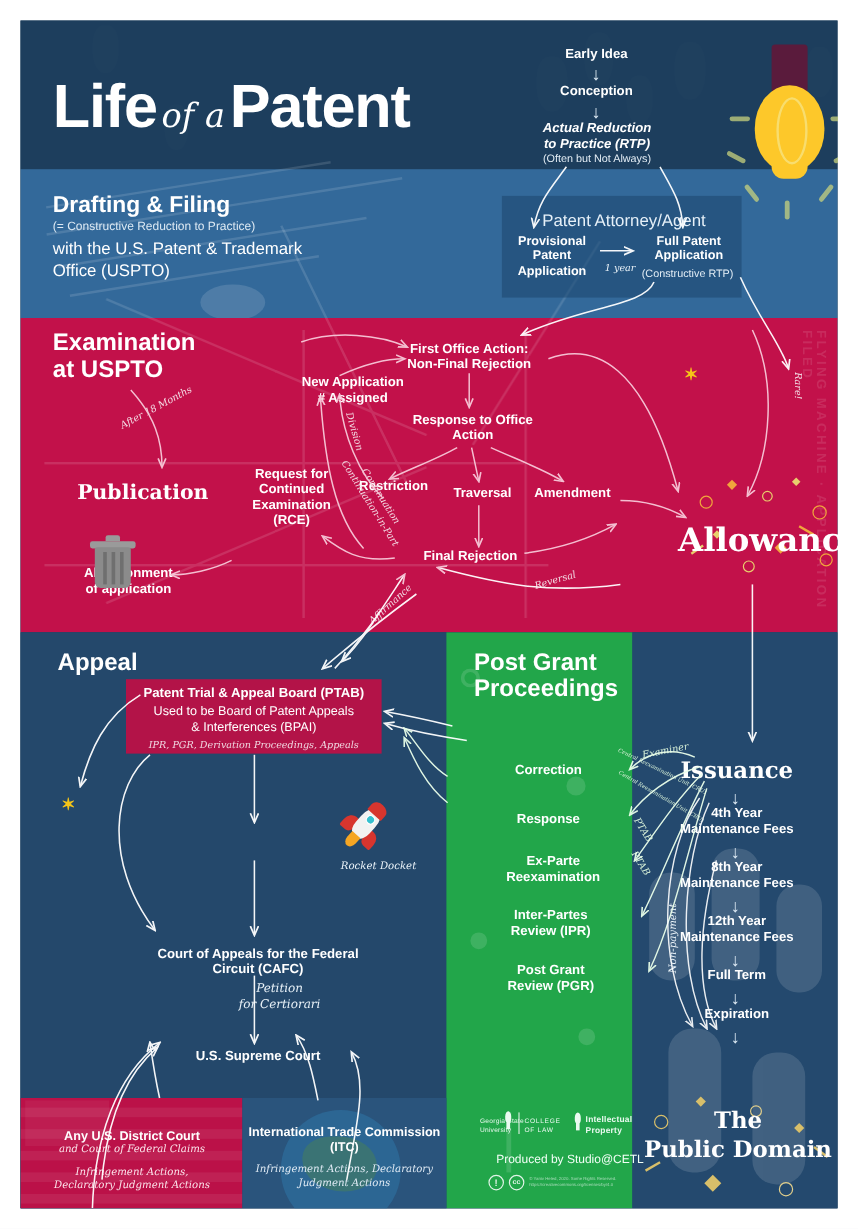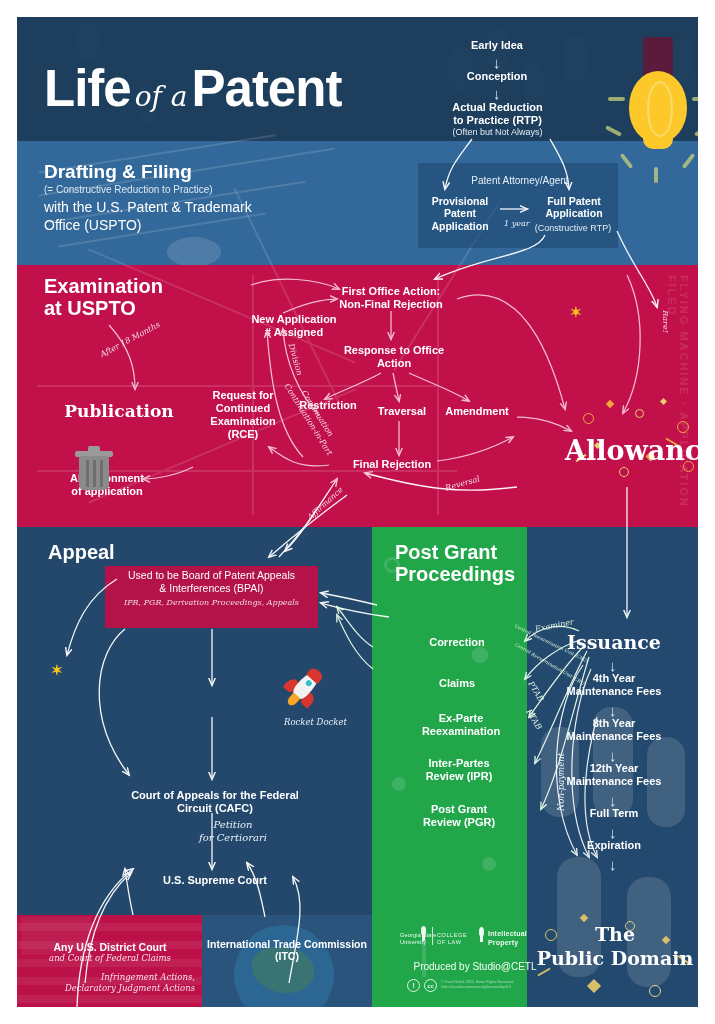--- a/index.html
+++ b/index.html
@@ -161,31 +161,31 @@
     <span class="ray" style="left:90px;top:60px;width:17px;height:4px;"></span>
     <span class="ray" style="left:92px;top:92px;width:17px;height:4px;transform:rotate(-28deg);"></span>
     <span class="ray" style="left:78px;top:122px;width:17px;height:4px;transform:rotate(-52deg);"></span>
     <span class="ray" style="left:52px;top:130px;width:4px;height:16px;"></span>
   </div>
 
   <div class="node b" style="left:420px;top:22px;width:120px;font-size:11px;">Early Idea</div>
   <div class="arrowdown" style="left:476px;top:38px;">↓</div>
   <div class="node b" style="left:420px;top:53px;width:120px;font-size:11px;">Conception</div>
   <div class="arrowdown" style="left:476px;top:69px;">↓</div>
-  <div class="node b" style="left:408px;top:84px;width:145px;font-size:11px;white-space:pre-line;">Actual Reduction
+  <div class="node b" style="left:408px;top:84px;width:145px;font-size:11px;white-space:pre-line;font-style:italic;">Actual Reduction
 to Practice (RTP)</div>
   <div class="node sub" style="left:408px;top:110px;width:145px;">(Often but Not Always)</div>
 
   <div class="sect" style="left:27px;top:144px;font-size:19px;">Drafting &amp; Filing</div>
   <div style="position:absolute;left:27px;top:167px;color:#dce9f3;font-size:10px;">(= Constructive Reduction to Practice)</div>
   <div style="position:absolute;left:27px;top:182px;color:#ffffff;font-size:14px;">with the U.S. Patent &amp; Trademark</div>
   <div style="position:absolute;left:27px;top:200px;color:#ffffff;font-size:14px;">Office (USPTO)</div>
 
   <div id="attybox"></div>
-  <div style="position:absolute;left:408px;top:158px;width:190px;text-align:center;color:#e6f0f8;font-size:10px;">Patent Attorney/Agent</div>
+  <div style="position:absolute;left:408px;top:158px;width:190px;text-align:center;color:#e6f0f8;font-size:14px;">Patent Attorney/Agent</div>
   <div class="node b" style="left:404px;top:178px;width:78px;font-size:10.5px;white-space:pre-line;">Provisional
 Patent
 Application</div>
   <div style="position:absolute;left:487px;top:202px;color:#eaf2f8;font-size:8px;font-family:'DejaVu Serif',serif;font-style:italic;">1 year</div>
   <div class="node b" style="left:512px;top:178px;width:90px;font-size:10.5px;white-space:pre-line;">Full Patent
 Application</div>
   <div class="node sub" style="left:506px;top:206px;width:100px;">(Constructive RTP)</div>
 
   <div class="sect" style="left:27px;top:258px;">Examination</div>
   <div class="sect" style="left:27px;top:280px;">at USPTO</div>
@@ -260,20 +260,21 @@
       <i style="left:14px;top:200px;width:38px;height:90px;border-radius:18px;"></i>
       <i style="left:66px;top:180px;width:40px;height:110px;border-radius:18px;"></i>
       <i style="left:120px;top:210px;width:38px;height:90px;border-radius:18px;"></i>
       <i style="left:30px;top:330px;width:44px;height:120px;border-radius:20px;"></i>
       <i style="left:100px;top:350px;width:44px;height:110px;border-radius:20px;"></i>
     </div>
   </div>
 
   <div class="sect" style="left:31px;top:524px;">Appeal</div>
   <div id="ptabbox">
+    <div class="t1">Patent Trial &amp; Appeal Board (PTAB)</div>
     <div class="t2" style="white-space:pre-line;">Used to be Board of Patent Appeals
 &amp; Interferences (BPAI)</div>
     <div class="t3">IPR, PGR, Derivation Proceedings, Appeals</div>
   </div>
   <div class="star" style="left:34px;top:645px;">✶</div>
 
   <div id="rocket">
     <div class="rk-finL"></div>
         <div class="rk-finR"></div>
     <div class="rk-body"></div>
@@ -285,21 +286,21 @@
 
   <div class="node b" style="left:98px;top:772px;width:200px;font-size:11px;white-space:pre-line;">Court of Appeals for the Federal
 Circuit (CAFC)</div>
   <div class="lbl lbl-w" style="left:182px;top:802px;font-size:10px;text-align:center;white-space:pre-line;line-height:1.25;">Petition
 for Certiorari</div>
   <div class="node b" style="left:118px;top:857px;width:160px;font-size:11px;">U.S. Supreme Court</div>
 
   <div class="sect" style="left:378px;top:524px;white-space:pre-line;">Post Grant
 Proceedings</div>
   <div class="node b" style="left:380px;top:619px;width:120px;font-size:11px;">Correction</div>
-  <div class="node b" style="left:380px;top:660px;width:120px;font-size:11px;">Claims</div>
+  <div class="node b" style="left:380px;top:660px;width:120px;font-size:11px;">Response</div>
   <div class="node b" style="left:380px;top:695px;width:128px;font-size:11px;white-space:pre-line;">Ex-Parte
 Reexamination</div>
   <div class="node b" style="left:380px;top:740px;width:124px;font-size:11px;white-space:pre-line;">Inter-Partes
 Review (IPR)</div>
   <div class="node b" style="left:380px;top:786px;width:124px;font-size:11px;white-space:pre-line;">Post Grant
 Review (PGR)</div>
 
   <div class="lbl lbl-g" style="left:518px;top:604px;transform:rotate(-11deg);">Examiner</div>
   <div class="lbl lbl-g" style="left:494px;top:624px;font-size:4.6px;transform:rotate(26deg);">Central Reexamination Unit (CRU)</div>
   <div class="lbl lbl-g" style="left:493px;top:645px;font-size:4.6px;transform:rotate(30deg);">Central Reexamination Unit (CRU)</div>
@@ -339,28 +340,30 @@
   <div id="bot-red">
     <div class="flagstripe" style="top:8px;"></div>
         <div class="flagstripe" style="top:26px;"></div>
     <div class="flagstripe" style="top:44px;"></div>
         <div class="flagstripe" style="top:62px;"></div>
     <div class="flagstripe" style="top:80px;"></div>
     <div style="position:absolute;left:4px;top:2px;width:70px;height:38px;background:rgba(255,255,255,.05);"></div>
   </div>
   <div class="node b" style="left:12px;top:924px;width:162px;font-size:10.5px;">Any U.S. District Court</div>
   <div class="node" style="left:12px;top:936px;width:162px;font-size:8.5px;font-family:'DejaVu Serif',serif;font-style:italic;color:#fbe3ea;">and Court of Federal Claims</div>
-  <div class="node" style="left:8px;top:955px;width:170px;font-size:8.5px;font-family:'DejaVu Serif',serif;font-style:italic;color:#fbe3ea;white-space:pre-line;line-height:1.35;text-align:right;">Infringement Actions,
+  <div class="node" style="left:8px;top:955px;width:170px;font-size:8.5px;font-family:'DejaVu Serif',serif;font-style:italic;color:#fbe3ea;white-space:pre-line;line-height:1.35;">Infringement Actions,
 Declaratory Judgment Actions</div>
 
   <div id="bot-blue">
         <div class="globe"></div>
       </div>
   <div class="node b" style="left:188px;top:921px;width:164px;font-size:10.5px;white-space:pre-line;">International Trade Commission
 (ITC)</div>
+  <div class="node" style="left:186px;top:953px;width:168px;font-size:8.5px;font-family:'DejaVu Serif',serif;font-style:italic;color:#dfeaf4;white-space:pre-line;line-height:1.35;">Infringement Actions, Declaratory
+Judgment Actions</div>
 
   <div id="logos">
     <span class="torch" style="left:18px;top:1px;"></span>
     <span class="lg" style="left:0px;top:7px;">Georgia State</span>
     <span class="lg" style="left:0px;top:14px;">University</span>
     <span class="lgdiv" style="left:32px;"></span>
     <span class="lg" style="left:37px;top:7px;letter-spacing:.6px;">COLLEGE</span>
     <span class="lg" style="left:37px;top:14px;letter-spacing:.6px;">OF LAW</span>
     <span class="torch" style="left:76px;top:2px;"></span>
     <span class="lg" style="left:88px;top:5px;font-size:7px;font-weight:bold;">Intellectual</span>

